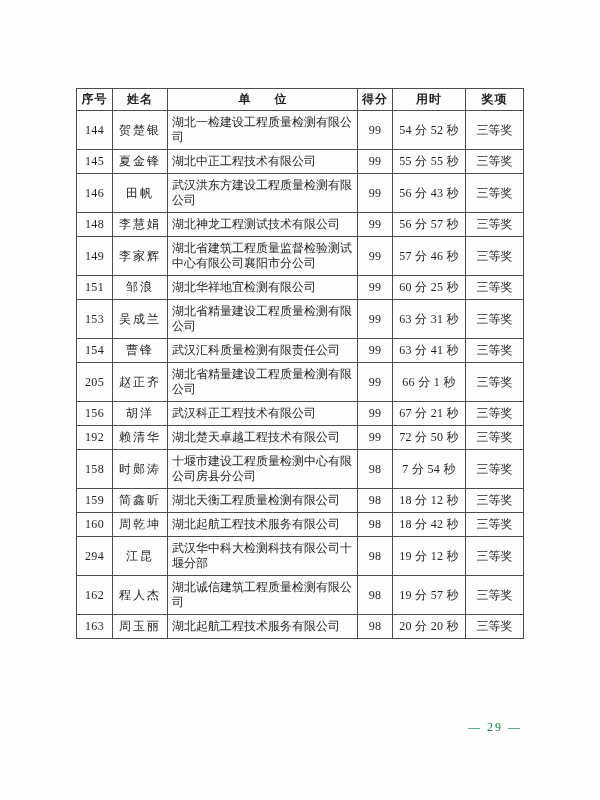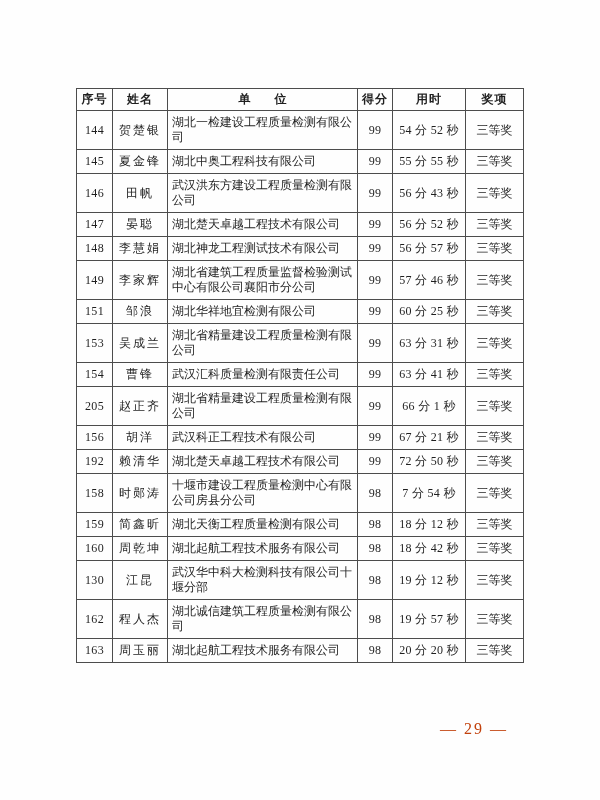--- a/index.html
+++ b/index.html
@@ -50,24 +50,24 @@
     letter-spacing: 2px;
   }
   table.results td.c-index,
   table.results td.c-score,
   table.results td.c-time {
     letter-spacing: 0.3px;
   }
   .footer {
     position: absolute;
     top: 720px;
-    right: 92px;
-    font-size: 16px;
+    right: 78px;
+    font-size: 12px;
     letter-spacing: 2px;
-    color: #c2410c;
+    color: #15803d;
   }
 </style>
 </head>
 <body>
 
 <div class="page">
 
   <table class="results">
     <colgroup>
       <col style="width:36px">
@@ -93,43 +93,35 @@
     <td class="c-name">贺楚银</td>
     <td class="c-unit">湖北一检建设工程质量检测有限公司</td>
     <td class="c-score">99</td>
     <td class="c-time">54 分 52 秒</td>
     <td class="c-award">三等奖</td>
   </tr>
 
   <tr>
     <td class="c-index">145</td>
     <td class="c-name">夏金锋</td>
-    <td class="c-unit">湖北中奥工程科技有限公司</td>
+    <td class="c-unit">湖北中正工程技术有限公司</td>
     <td class="c-score">99</td>
     <td class="c-time">55 分 55 秒</td>
     <td class="c-award">三等奖</td>
   </tr>
 
   <tr>
     <td class="c-index">146</td>
     <td class="c-name">田帆</td>
     <td class="c-unit">武汉洪东方建设工程质量检测有限公司</td>
     <td class="c-score">99</td>
     <td class="c-time">56 分 43 秒</td>
     <td class="c-award">三等奖</td>
   </tr>
 
-  <tr>
-    <td class="c-index">147</td>
-    <td class="c-name">晏聪</td>
-    <td class="c-unit">湖北楚天卓越工程技术有限公司</td>
-    <td class="c-score">99</td>
-    <td class="c-time">56 分 52 秒</td>
-    <td class="c-award">三等奖</td>
-  </tr>
 
   <tr>
     <td class="c-index">148</td>
     <td class="c-name">李慧娟</td>
     <td class="c-unit">湖北神龙工程测试技术有限公司</td>
     <td class="c-score">99</td>
     <td class="c-time">56 分 57 秒</td>
     <td class="c-award">三等奖</td>
   </tr>
 
@@ -219,21 +211,21 @@
   <tr>
     <td class="c-index">160</td>
     <td class="c-name">周乾坤</td>
     <td class="c-unit">湖北起航工程技术服务有限公司</td>
     <td class="c-score">98</td>
     <td class="c-time">18 分 42 秒</td>
     <td class="c-award">三等奖</td>
   </tr>
 
   <tr>
-    <td class="c-index">130</td>
+    <td class="c-index">294</td>
     <td class="c-name">江昆</td>
     <td class="c-unit">武汉华中科大检测科技有限公司十堰分部</td>
     <td class="c-score">98</td>
     <td class="c-time">19 分 12 秒</td>
     <td class="c-award">三等奖</td>
   </tr>
 
   <tr>
     <td class="c-index">162</td>
     <td class="c-name">程人杰</td>

